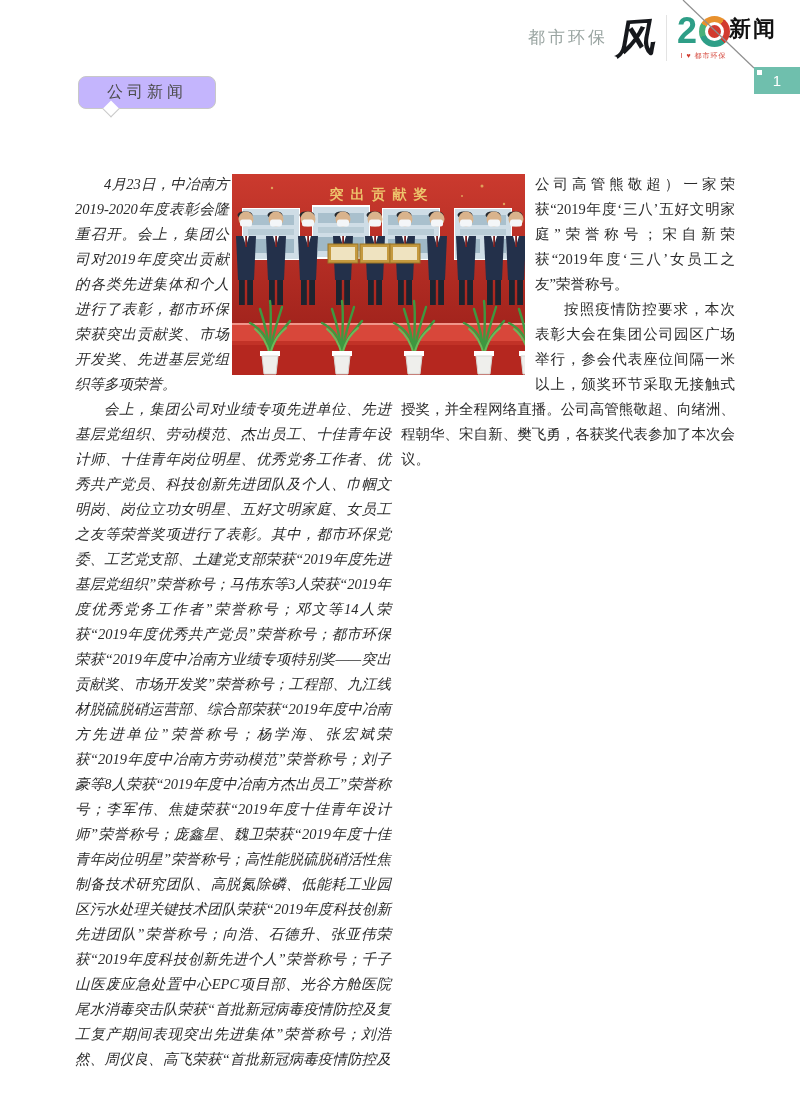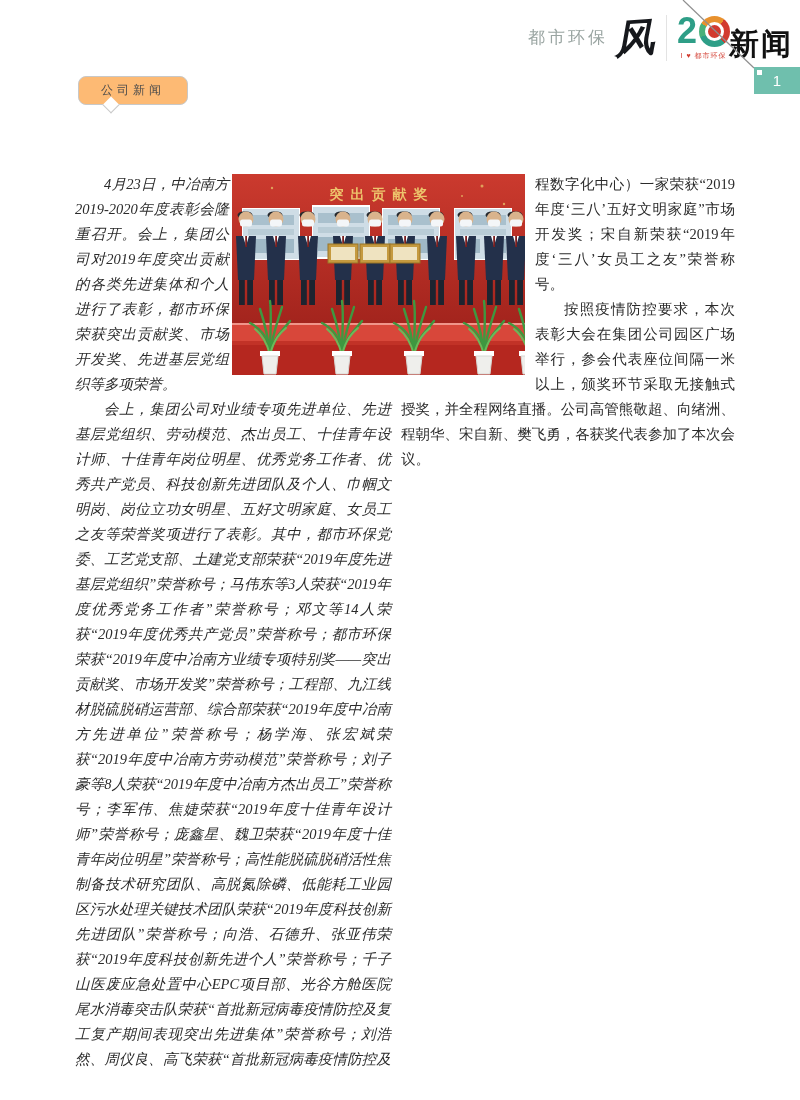--- a/index.html
+++ b/index.html
@@ -16,31 +16,31 @@
   .brand-calligraphy{font-size:40px;font-weight:bold;font-style:italic;color:#16181c;line-height:44px;margin-left:6px;font-family:"DejaVu Serif",serif;transform:rotate(-4deg);}
   .logo-divider{width:1px;height:46px;background:#e3e3e3;margin:0 10px 0 12px;}
   .anniv{display:flex;flex-direction:column;align-items:center;}
   .anniv-digits{display:flex;align-items:center;}
   .digit-two{font-family:"Liberation Sans","DejaVu Sans",sans-serif;font-weight:bold;font-size:36px;color:#2e9e87;line-height:34px;}
   .digit-zero{width:31px;height:31px;border-radius:50%;margin-left:2px;
     background:conic-gradient(from 140deg,#2e9e87 0 30%,#49b07a 30% 45%,#e8912d 45% 72%,#d23b2f 72% 100%);
     display:flex;align-items:center;justify-content:center;}
   .digit-zero-inner{width:13px;height:13px;border-radius:50%;background:#d23b2f;border:3px solid #ffffff;}
   .anniv-tagline{font-size:7px;color:#d23b2f;margin-top:3px;letter-spacing:1px;font-family:"Liberation Sans","DejaVu Sans",sans-serif;white-space:nowrap;}
-  .section-label{position:absolute;left:729px;top:24px;font-size:30px;font-weight:bold;color:#111;
+  .section-label{position:absolute;left:729px;top:14px;font-size:22px;font-weight:bold;color:#111;
     font-family:"Liberation Sans","DejaVu Sans",sans-serif;letter-spacing:2px;}
   .corner-line-svg{position:absolute;left:640px;top:0;width:160px;height:100px;}
   .page-tab{position:absolute;left:754px;top:67px;width:46px;height:27px;background:#6fbfad;}
   .page-tab-dot{position:absolute;left:3px;top:3px;width:5px;height:5px;background:#ffffff;}
   .page-tab-num{display:block;color:#ffffff;font-size:15px;text-align:center;line-height:27px;
     font-family:"Liberation Sans","DejaVu Sans",sans-serif;}
 
   
   .bubble{position:absolute;left:78px;top:76px;border:1px solid #c8c8c8;border-radius:8px;
-    padding:5px 22px;font-size:12px;color:#4c4c4c;letter-spacing:4px;background:#fdba74;z-index:2;}
+    padding:5px 28px;font-size:16px;color:#4c4c4c;letter-spacing:4px;background:#c4b5fd;z-index:2;}
   .bubble::after{content:"";position:absolute;left:26px;bottom:-7px;width:11px;height:11px;background:#fff;
     border-right:1px solid #c8c8c8;border-bottom:1px solid #c8c8c8;transform:rotate(45deg);}
 
   
   .headline{position:absolute;left:75px;top:120px;width:660px;text-align:center;
     font-family:"Liberation Sans","DejaVu Sans",sans-serif;font-weight:bold;font-size:30px;
     color:#141414;letter-spacing:1px;}
 
   
   .article{position:absolute;left:75px;top:172px;width:660px;height:900px;display:flex;gap:10px;overflow:hidden;}
@@ -90,21 +90,21 @@
   <div class="article">
 
     <div class="col-left">
       <span class="wrap-right"></span>
       <p class="indent">4月23日，中冶南方2019-2020年度表彰会隆重召开。会上，集团公司对2019年度突出贡献的各类先进集体和个人进行了表彰，都市环保荣获突出贡献奖、市场开发奖、先进基层党组织等多项荣誉。</p>
       <p class="indent">会上，集团公司对业绩专项先进单位、先进基层党组织、劳动模范、杰出员工、十佳青年设计师、十佳青年岗位明星、优秀党务工作者、优秀共产党员、科技创新先进团队及个人、巾帼文明岗、岗位立功女明星、五好文明家庭、女员工之友等荣誉奖项进行了表彰。其中，都市环保党委、工艺党支部、土建党支部荣获“2019年度先进基层党组织”荣誉称号；马伟东等3人荣获“2019年度优秀党务工作者”荣誉称号；邓文等14人荣获“2019年度优秀共产党员”荣誉称号；都市环保荣获“2019年度中冶南方业绩专项特别奖——突出贡献奖、市场开发奖”荣誉称号；工程部、九江线材脱硫脱硝运营部、综合部荣获“2019年度中冶南方先进单位”荣誉称号；杨学海、张宏斌荣获“2019年度中冶南方劳动模范”荣誉称号；刘子豪等8人荣获“2019年度中冶南方杰出员工”荣誉称号；李军伟、焦婕荣获“2019年度十佳青年设计师”荣誉称号；庞鑫星、魏卫荣获“2019年度十佳青年岗位明星”荣誉称号；高性能脱硫脱硝活性焦制备技术研究团队、高脱氮除磷、低能耗工业园区污水处理关键技术团队荣获“2019年度科技创新先进团队”荣誉称号；向浩、石德升、张亚伟荣获“2019年度科技创新先进个人”荣誉称号；千子山医废应急处置中心EPC项目部、光谷方舱医院尾水消毒突击队荣获“首批新冠病毒疫情防控及复工复产期间表现突出先进集体”荣誉称号；刘浩然、周仪良、高飞荣获“首批新冠病毒疫情防控及复工复产期间表现突出先进个人”荣誉称号；营销部市场服务组荣获“2019年度‘三八’巾帼文明岗”荣誉称号；刘天怡、陈丽娜、胡雅君、张文玲荣获“2019年度‘三八’岗位立功女明星”荣誉称号；孙勇（工</p>
     </div>
 
     <div class="col-right">
       <span class="wrap-left"></span>
-      <p>程数字化中心）一家荣获“2019年度‘三八’五好文明家庭”市场开发奖；宋自新荣获“2019年度‘三八’女员工之友”荣誉称号。</p>
+      <p>公司高管熊敬超）一家荣获“2019年度‘三八’五好文明家庭”荣誉称号；宋自新荣获“2019年度‘三八’女员工之友”荣誉称号。</p>
       <p class="indent">按照疫情防控要求，本次表彰大会在集团公司园区广场举行，参会代表座位间隔一米以上，颁奖环节采取无接触式授奖，并全程网络直播。公司高管熊敬超、向绪洲、程朝华、宋自新、樊飞勇，各获奖代表参加了本次会议。</p>
 
     </div>
 
     <svg class="photo" viewBox="0 0 293 201">
       <defs>
         <linearGradient id="bgred" x1="0" y1="0" x2="0" y2="1">
           <stop offset="0" stop-color="#cb3a2e"></stop>
           <stop offset="1" stop-color="#a3241d"></stop>
         </linearGradient>

